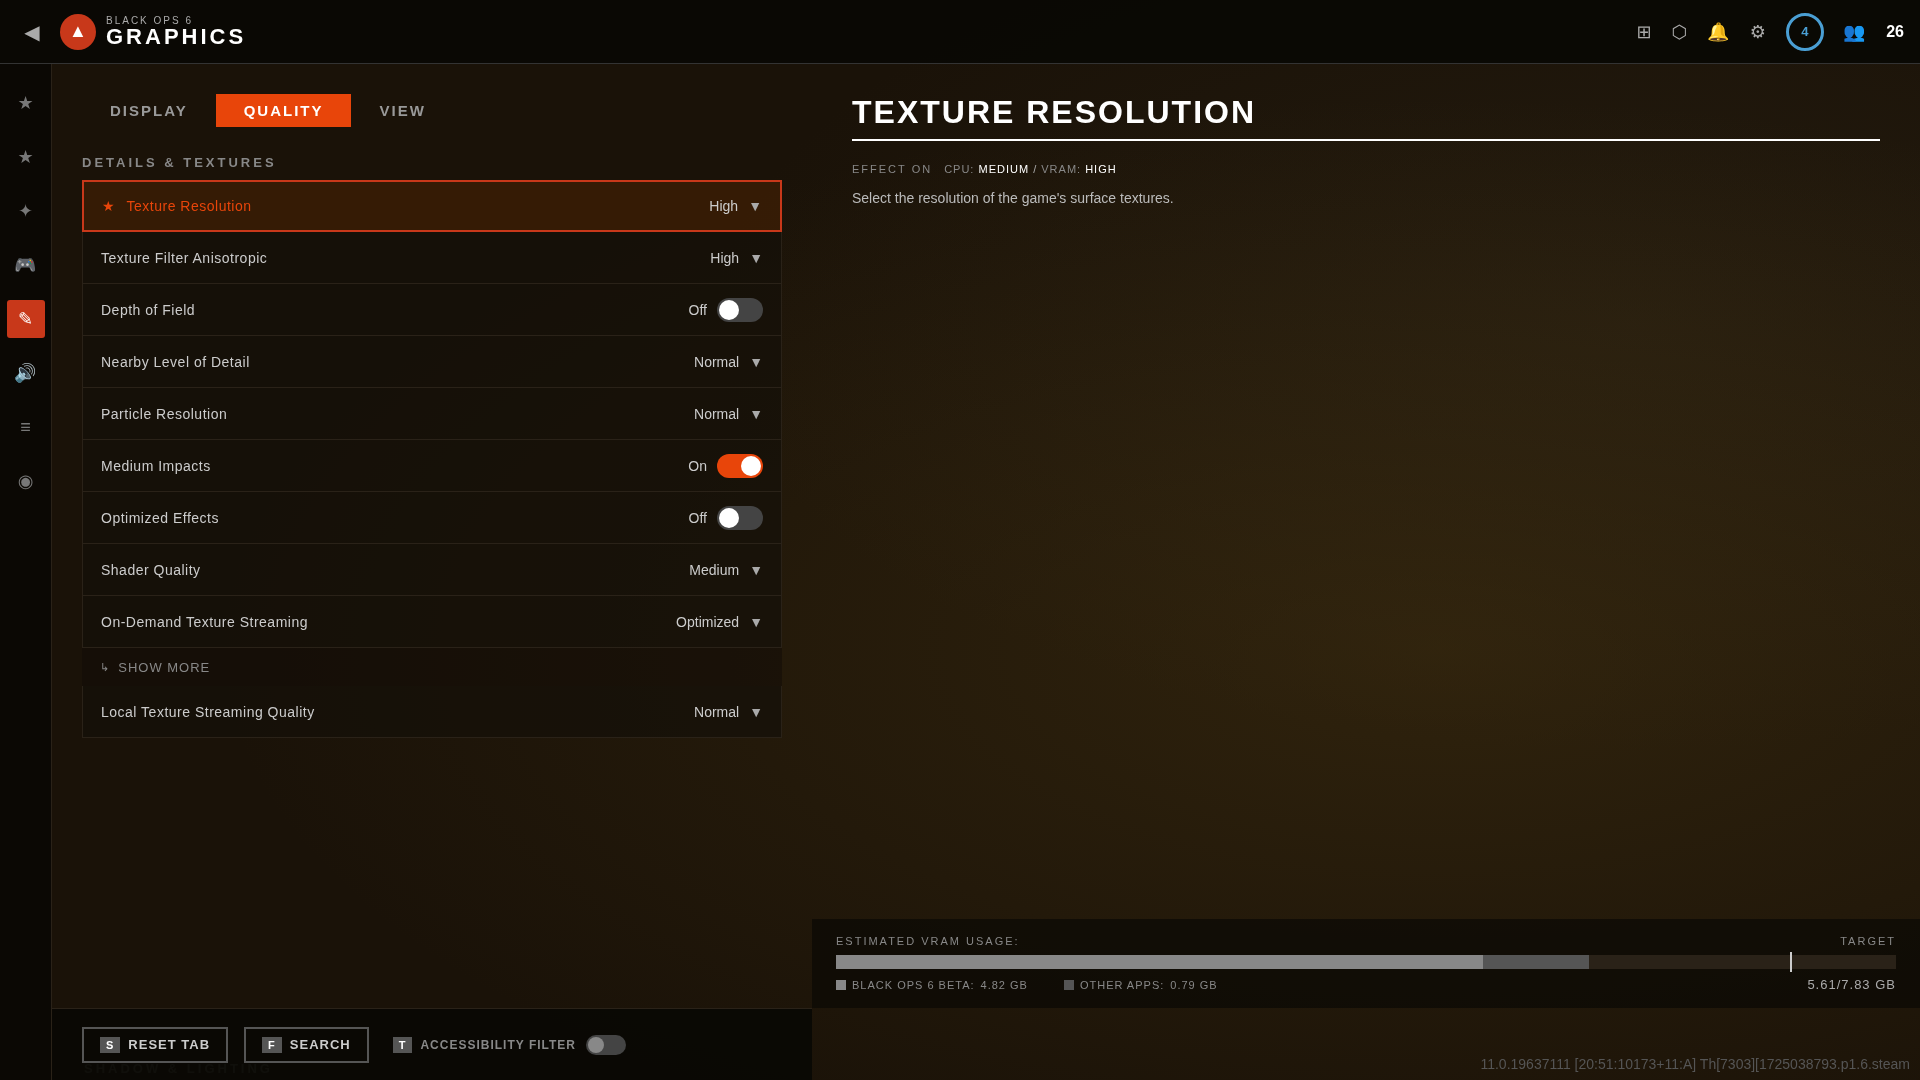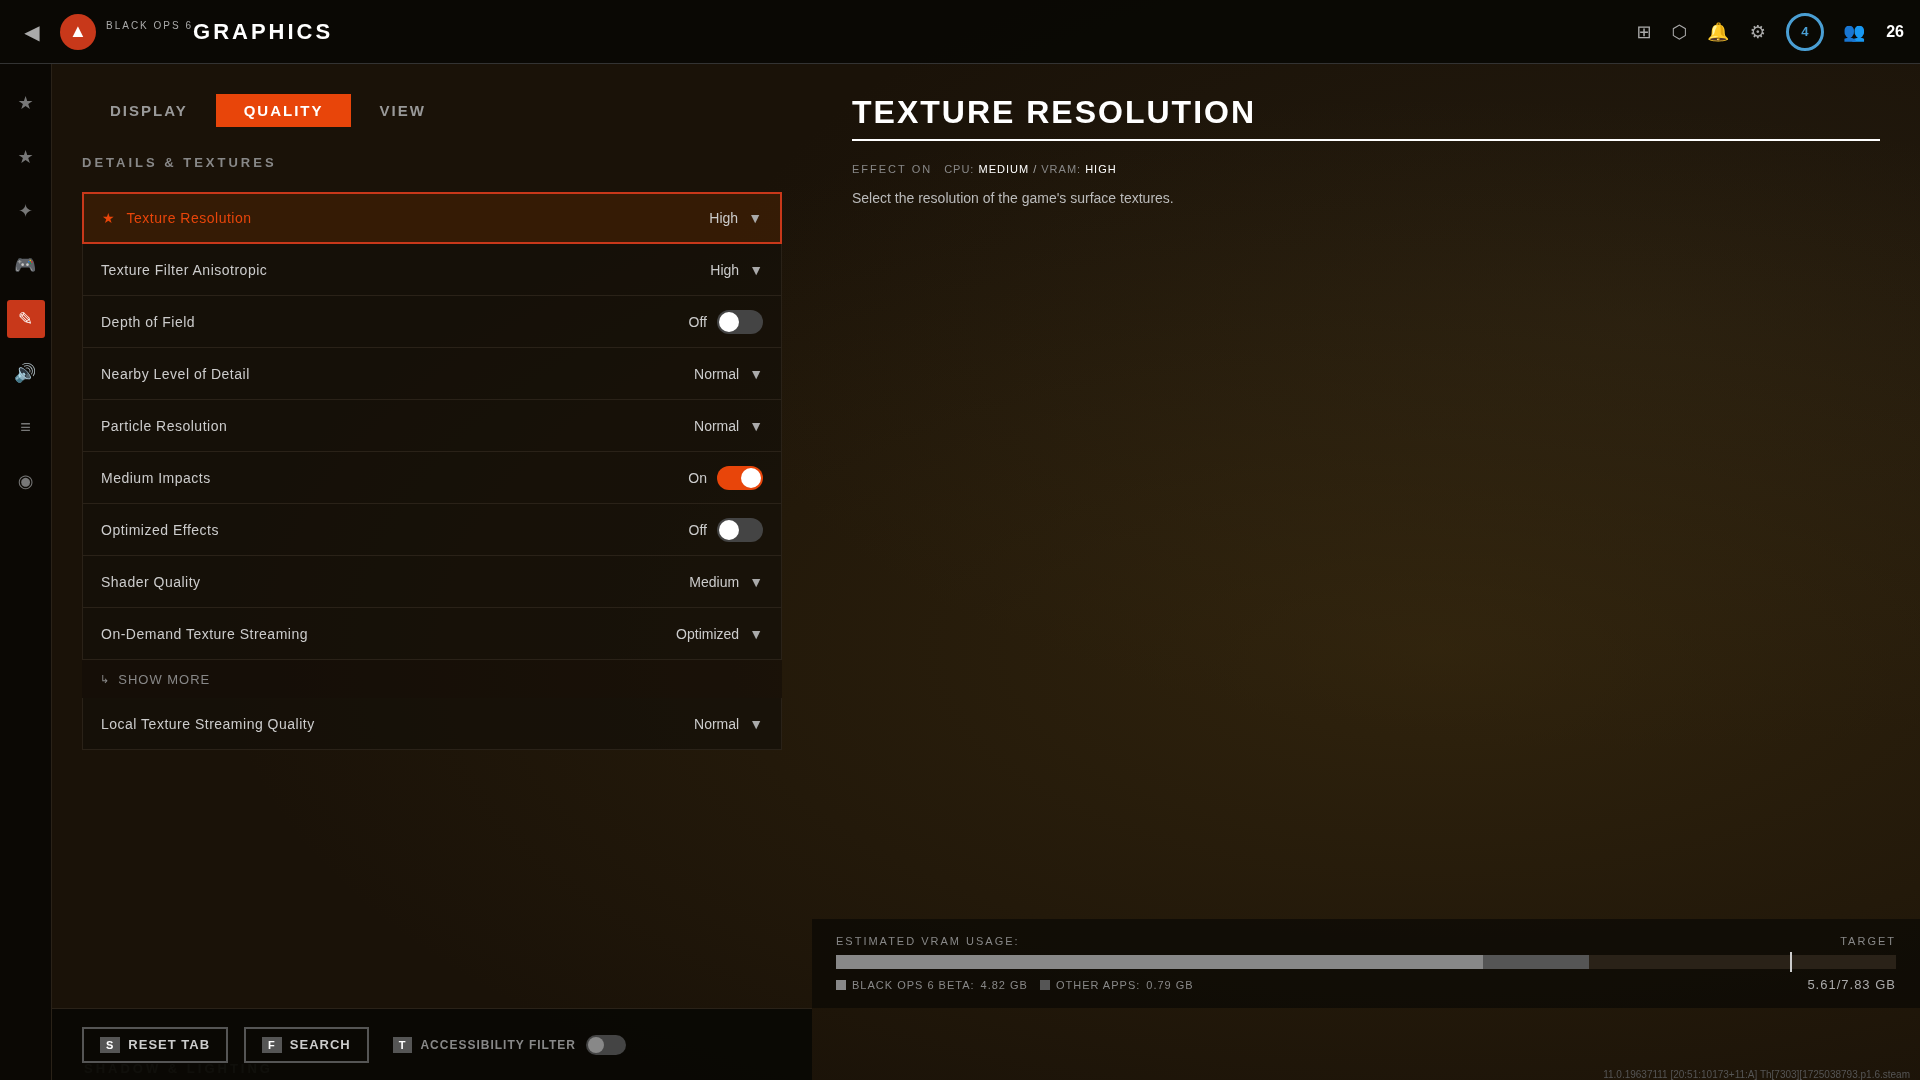--- a/index.html
+++ b/index.html
@@ -51,21 +51,21 @@
       display: flex;
       align-items: center;
       justify-content: center;
       font-size: 18px;
       color: white;
       font-weight: bold;
     }
 
     .logo-text {
       display: flex;
-      flex-direction: row;
+      flex-direction: column;
       line-height: 1;
     }
 
     .logo-text .game-name {
       font-size: 10px;
       color: #aaa;
       letter-spacing: 2px;
       text-transform: uppercase;
     }
 
@@ -204,21 +204,21 @@
       background: #e8450a;
       color: #fff;
     }
 
     
     .section-header {
       font-size: 13px;
       letter-spacing: 3px;
       text-transform: uppercase;
       color: #888;
-      margin-bottom: 22px;
+      margin-bottom: 10px;
       font-weight: 700;
     }
 
     
     .settings-list {
       display: flex;
       flex-direction: column;
       gap: 0;
       flex: 1;
       overflow: hidden;
@@ -527,21 +527,21 @@
       position: absolute;
       top: -3px;
       width: 2px;
       height: calc(100% + 6px);
       background: #ccc;
     }
 
     .vram-legend {
       display: flex;
       align-items: center;
-      gap: 12px;
+      gap: 36px;
     }
 
     .vram-legend-item {
       display: flex;
       align-items: center;
       gap: 6px;
       font-size: 11px;
       letter-spacing: 1px;
       color: #888;
       text-transform: uppercase;
@@ -560,23 +560,23 @@
     .vram-total {
       margin-left: auto;
       font-size: 13px;
       color: #aaa;
       letter-spacing: 1px;
     }
 
     
     .version-text {
       position: absolute;
-      bottom: 0;
+      bottom: 8px;
       right: 10px;
-      font-size: 10px;
+      font-size: 14px;
       color: #555;
       z-index: 10;
     }
   </style>
 </head>
 <body>
 
 <div class="top-nav">
   <div class="nav-back">◀</div>
   <div class="top-nav-logo">

